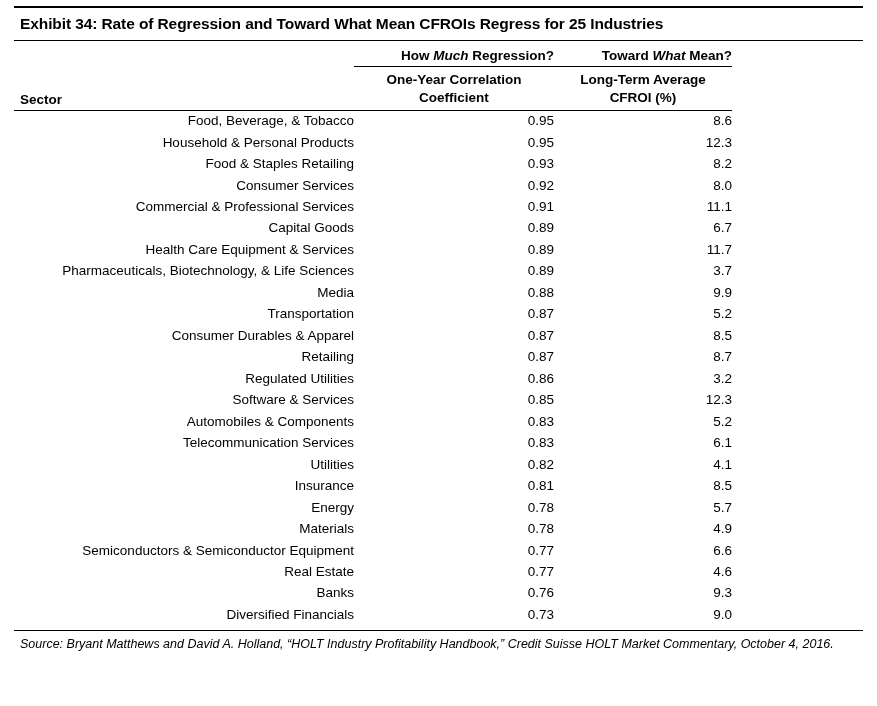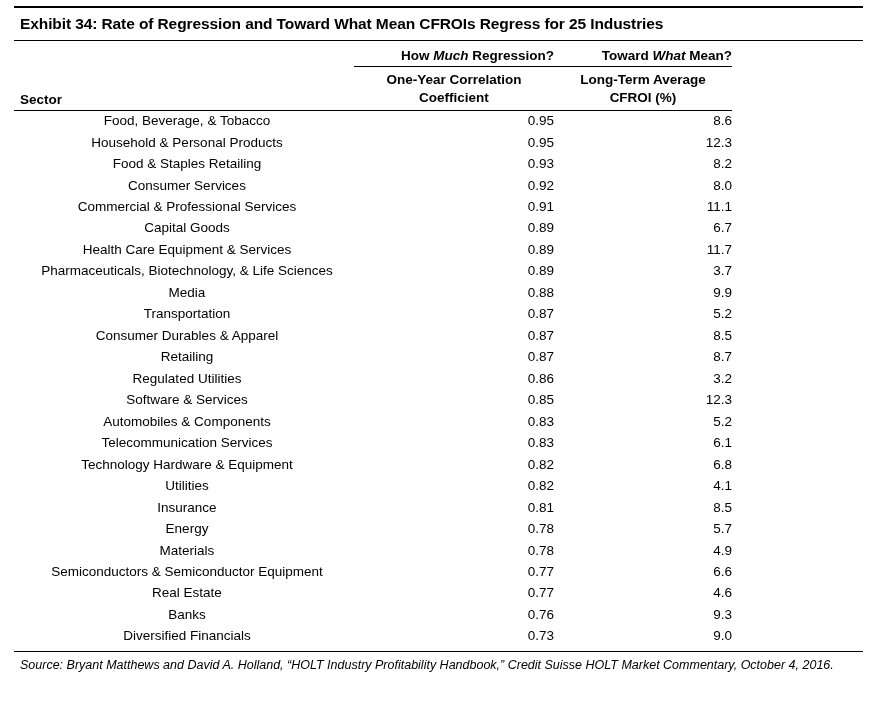--- a/index.html
+++ b/index.html
@@ -80,21 +80,21 @@
     font-size: 0;
     line-height: 0;
   }
   .head-underline td.nounder { border-bottom: none; }
 
   tbody td {
     font-size: 13.5px;
     padding: 2.5px 0 2.5px 0;
     line-height: 1.22;
   }
-  tbody td.sector { text-align: center; padding-left: 6px; }
+  tbody td.sector { text-align: right; padding-left: 6px; }
   tbody td.num { text-align: right; }
 
   .bottom-rule {
     border-top: 1.5px solid #000;
     margin-top: 4px;
   }
   .source {
     font-size: 12.5px;
     font-style: italic;
     padding: 5px 2px 0 6px;
@@ -241,26 +241,20 @@
           <td class="num">5.2</td>
           <td></td>
         </tr>
         <tr>
           <td class="sector">Telecommunication Services</td>
           <td class="num">0.83</td>
           <td class="num">6.1</td>
           <td></td>
         </tr>
         <tr>
-          <td class="sector">Technology Hardware &amp; Equipment</td>
-          <td class="num">0.82</td>
-          <td class="num">6.8</td>
-          <td></td>
-        </tr>
-        <tr>
           <td class="sector">Utilities</td>
           <td class="num">0.82</td>
           <td class="num">4.1</td>
           <td></td>
         </tr>
         <tr>
           <td class="sector">Insurance</td>
           <td class="num">0.81</td>
           <td class="num">8.5</td>
           <td></td>

